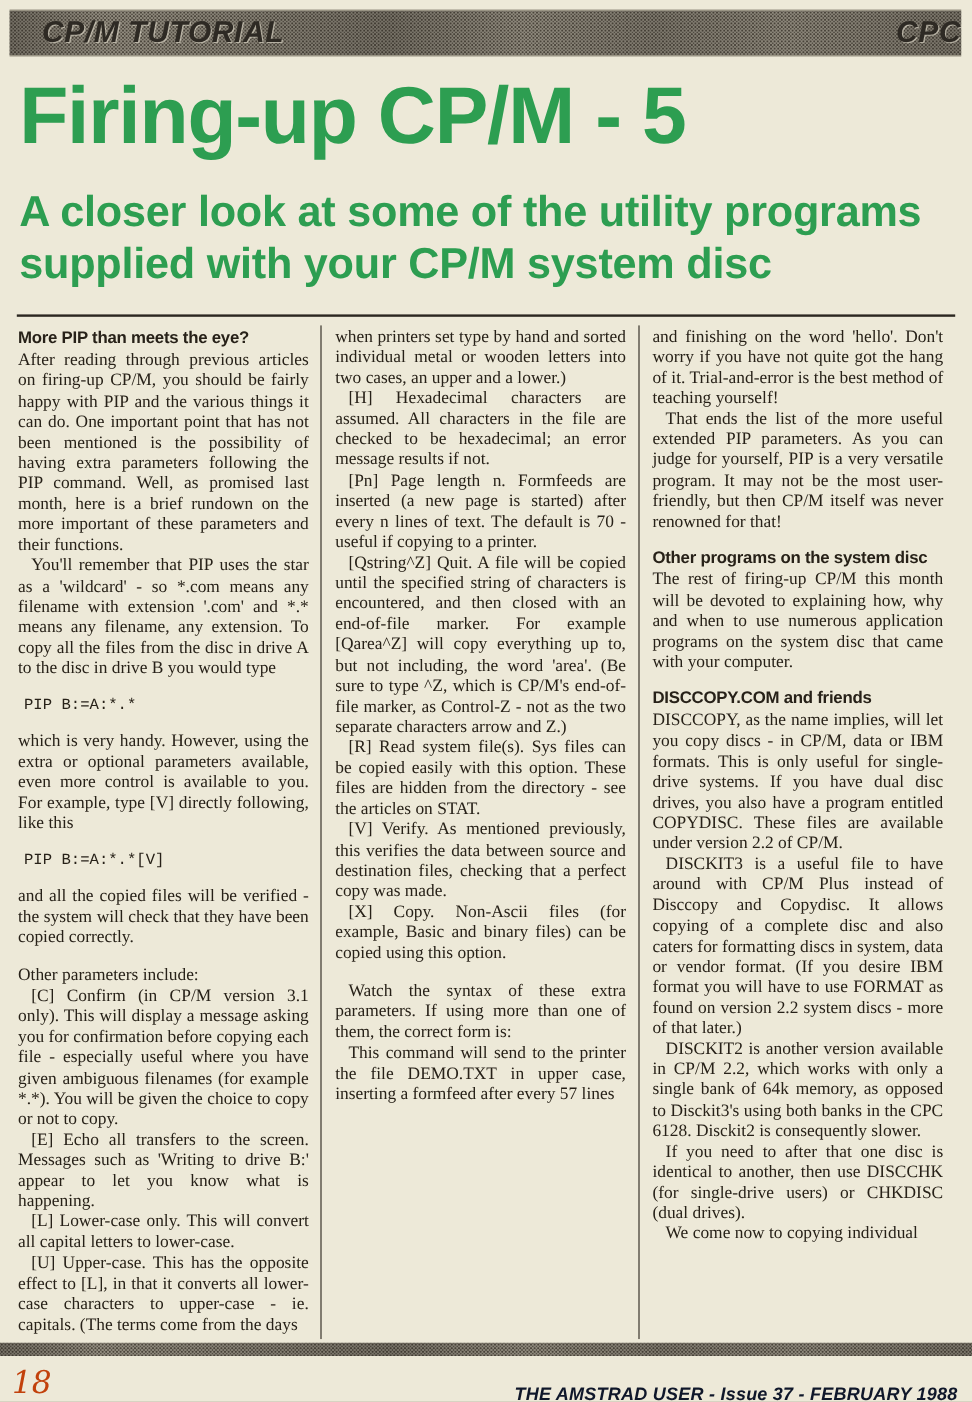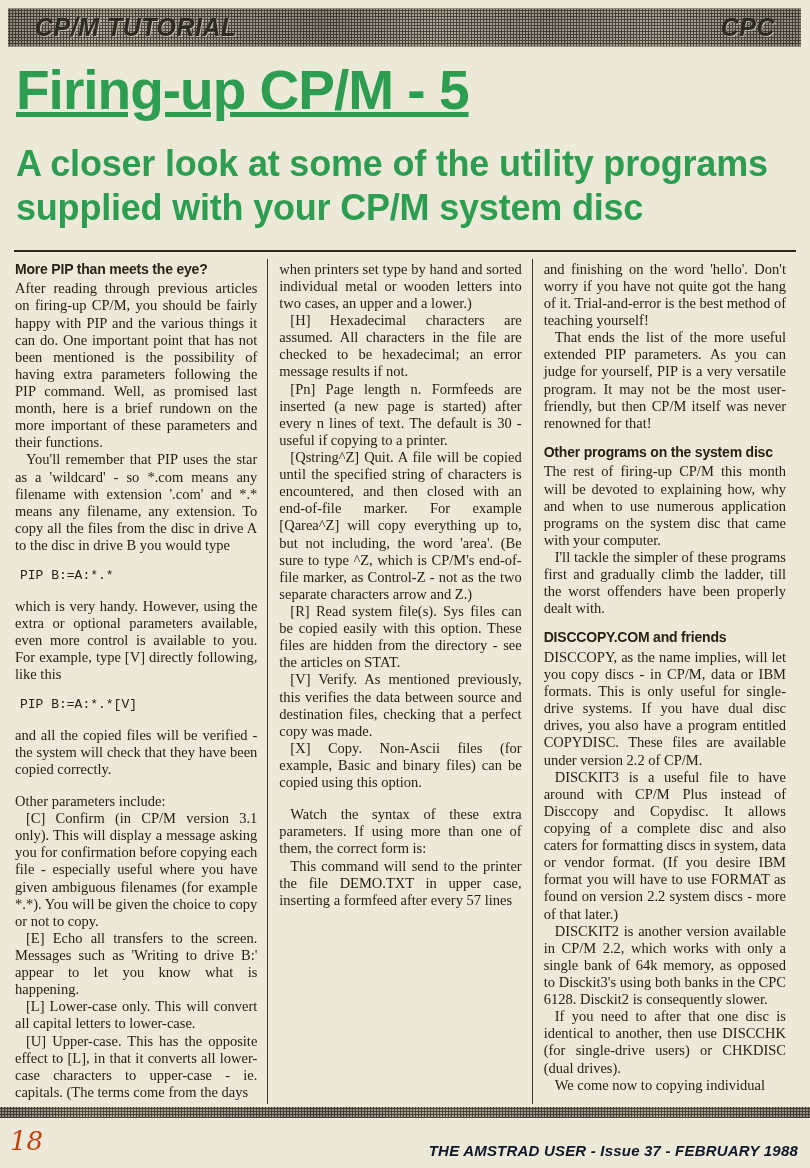--- a/index.html
+++ b/index.html
@@ -18,34 +18,34 @@
     background-image:
       linear-gradient(90deg, rgba(25,22,18,.28) 0%, rgba(25,22,18,.04) 10%, rgba(25,22,18,.14) 26%, rgba(25,22,18,.26) 40%, rgba(25,22,18,.06) 54%, rgba(25,22,18,.20) 68%, rgba(25,22,18,.08) 82%, rgba(25,22,18,.24) 100%),
       radial-gradient(circle,#4e483e 1px,transparent 1.35px),
       radial-gradient(circle,#5a544a .7px,transparent 1px);
     background-size:100% 100%,3px 3px,3px 3px;
     background-position:0 0,0 0,1.5px 1.5px;
   }
   .topbar{
     margin:8px 9px 0 8px;height:39px;
     display:flex;align-items:center;justify-content:space-between;
-    padding:0 26px 0 27px;box-sizing:border-box;
+    padding:0 0 0 27px;box-sizing:border-box;
     border-top:1px solid #8f8a7b;border-bottom:1px solid #8f8a7b;text-align:right;
   }
   .topbar span{
     font-family:"Liberation Sans","DejaVu Sans",sans-serif;
     font-style:italic;font-weight:bold;font-size:25px;
     color:#2e2a24;letter-spacing:.5px;
     text-shadow:1px 1px 0 rgba(238,234,216,.55);
   }
   .title{
     margin:16px 12px 0 16px;
     font-family:"Liberation Sans","DejaVu Sans",sans-serif;
-    font-weight:bold;font-size:55px;line-height:1;
-    color:var(--green,#2d9e51);letter-spacing:-1px;text-decoration:underline;
+    font-weight:bold;font-size:67px;line-height:1;
+    color:var(--green,#2d9e51);letter-spacing:-1px;
   }
   .subtitle{
     margin:24px 16px 0 16px;max-width:788px;
     font-family:"Liberation Sans","DejaVu Sans",sans-serif;
     font-weight:bold;font-size:36px;line-height:1.22;
     color:var(--green,#2d9e51);letter-spacing:-.2px;
   }
   .toprule{margin:20px 14px 0 14px;border-top:2px solid #2b2720;}
   .columns{
     display:flex;margin:7px 14px 0 14px;height:845px;overflow:hidden;
@@ -116,34 +116,33 @@
         <div class="block para">and all the copied files will be verified - the system will check that they have been copied correctly.</div>
         <div class="block para gap">Other parameters include:</div>
         <div class="block para indent">[C] Confirm (in CP/M version 3.1 only). This will display a message asking you for confirmation before copying each file - especially useful where you have given ambiguous filenames (for example *.*). You will be given the choice to copy or not to copy.</div>
         <div class="block para indent">[E] Echo all transfers to the screen. Messages such as 'Writing to drive B:' appear to let you know what is happening.</div>
         <div class="block para indent">[L] Lower-case only. This will convert all capital letters to lower-case.</div>
         <div class="block para indent">[U] Upper-case. This has the opposite effect to [L], in that it converts all lower-case characters to upper-case - ie. capitals. (The terms come from the days</div>
       </div>
     <div class="col">
         <div class="block para">when printers set type by hand and sorted individual metal or wooden letters into two cases, an upper and a lower.)</div>
         <div class="block para indent">[H] Hexadecimal characters are assumed. All characters in the file are checked to be hexadecimal; an error message results if not.</div>
-        <div class="block para indent">[Pn] Page length n. Formfeeds are inserted (a new page is started) after every n lines of text. The default is 30 - useful if copying to a printer.</div>
+        <div class="block para indent">[Pn] Page length n. Formfeeds are inserted (a new page is started) after every n lines of text. The default is 70 - useful if copying to a printer.</div>
         <div class="block para indent">[Qstring^Z] Quit. A file will be copied until the specified string of characters is encountered, and then closed with an end-of-file marker. For example [Qarea^Z] will copy everything up to, but not including, the word 'area'. (Be sure to type ^Z, which is CP/M's end-of-file marker, as Control-Z - not as the two separate characters arrow and Z.)</div>
         <div class="block para indent">[R] Read system file(s). Sys files can be copied easily with this option. These files are hidden from the directory - see the articles on STAT.</div>
         <div class="block para indent">[V] Verify. As mentioned previously, this verifies the data between source and destination files, checking that a perfect copy was made.</div>
         <div class="block para indent">[X] Copy. Non-Ascii files (for example, Basic and binary files) can be copied using this option.</div>
         <div class="block para indent gap">Watch the syntax of these extra parameters. If using more than one of them, the correct form is:</div>
         <div class="block para indent">This command will send to the printer the file DEMO.TXT in upper case, inserting a formfeed after every 57 lines</div>
       </div>
     <div class="col">
         <div class="block para">and finishing on the word 'hello'. Don't worry if you have not quite got the hang of it. Trial-and-error is the best method of teaching yourself!</div>
         <div class="block para indent">That ends the list of the more useful extended PIP parameters. As you can judge for yourself, PIP is a very versatile program. It may not be the most user-friendly, but then CP/M itself was never renowned for that!</div>
         <div class="block heading gap">Other programs on the system disc</div>
         <div class="block para">The rest of firing-up CP/M this month will be devoted to explaining how, why and when to use numerous application programs on the system disc that came with your computer.</div>
-        <div class="block para indent">I'll tackle the simpler of these programs first and gradually climb the ladder, till the worst offenders have been properly dealt with.</div>
         <div class="block heading gap">DISCCOPY.COM and friends</div>
         <div class="block para">DISCCOPY, as the name implies, will let you copy discs - in CP/M, data or IBM formats. This is only useful for single-drive systems. If you have dual disc drives, you also have a program entitled COPYDISC. These files are available under version 2.2 of CP/M.</div>
         <div class="block para indent">DISCKIT3 is a useful file to have around with CP/M Plus instead of Disccopy and Copydisc. It allows copying of a complete disc and also caters for formatting discs in system, data or vendor format. (If you desire IBM format you will have to use FORMAT as found on version 2.2 system discs - more of that later.)</div>
         <div class="block para indent">DISCKIT2 is another version available in CP/M 2.2, which works with only a single bank of 64k memory, as opposed to Disckit3's using both banks in the CPC 6128. Disckit2 is consequently slower.</div>
         <div class="block para indent">If you need to after that one disc is identical to another, then use DISCCHK (for single-drive users) or CHKDISC (dual drives).</div>
         <div class="block para indent">We come now to copying individual</div>
       </div>
   </div>
 
   <div class="bottomband halftone"></div>

